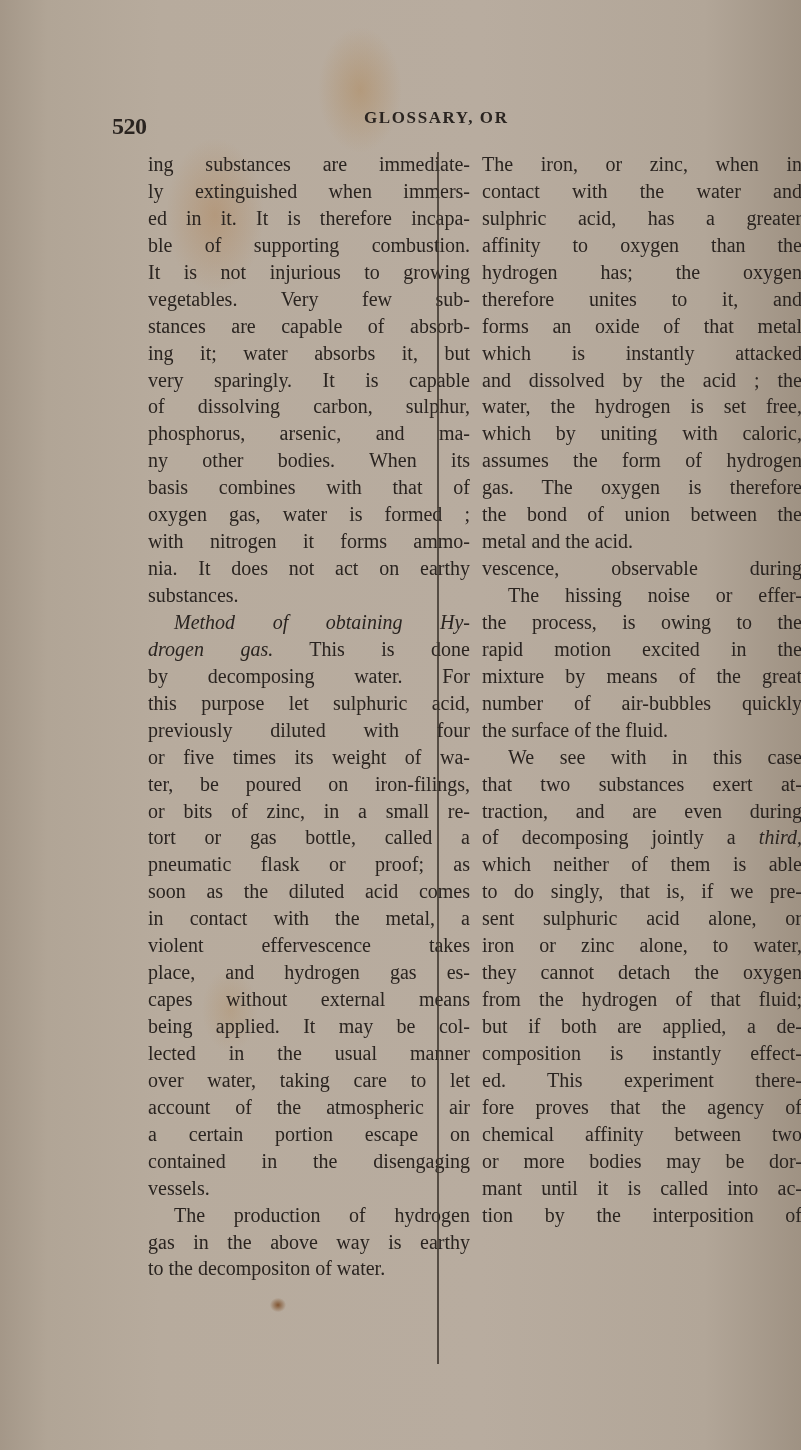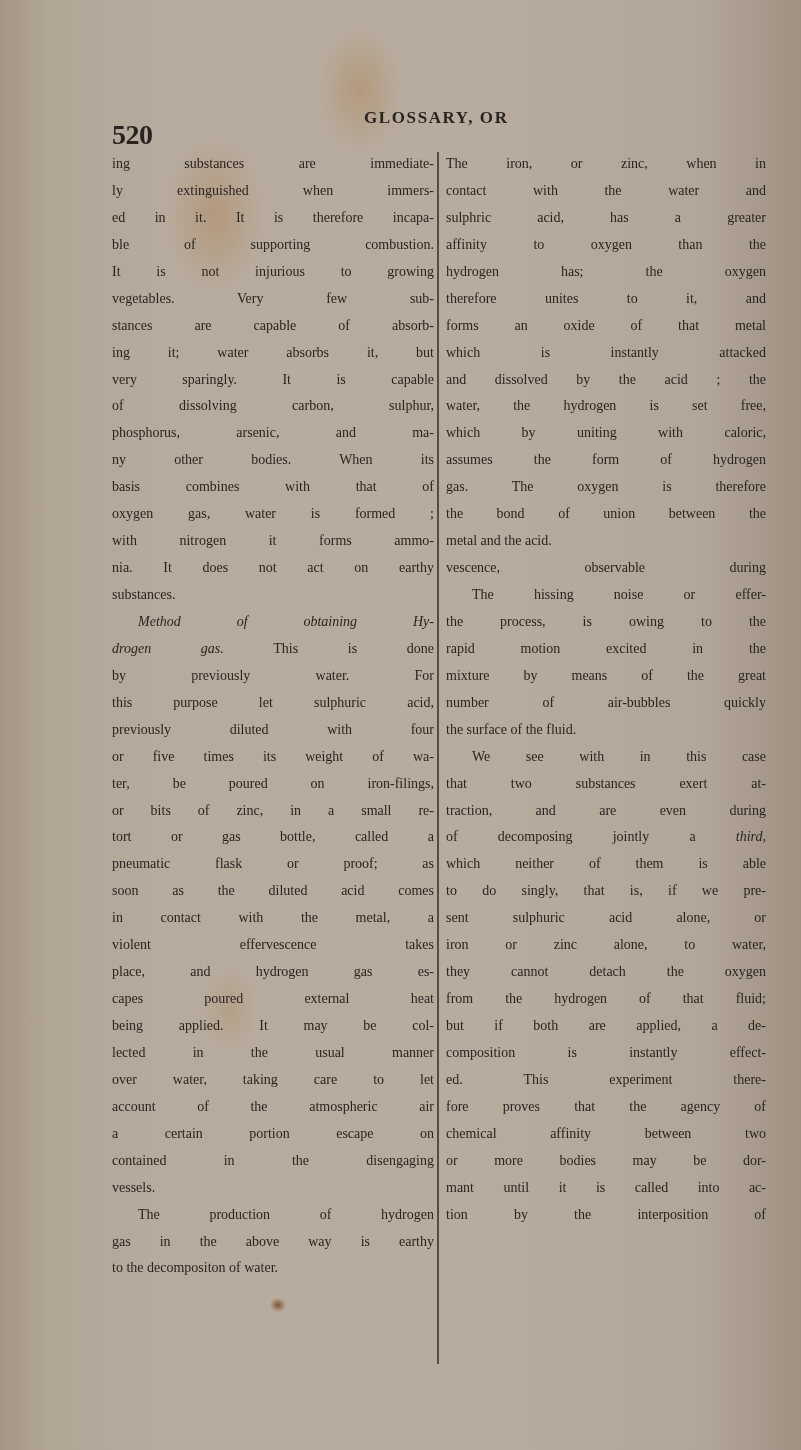--- a/index.html
+++ b/index.html
@@ -16,29 +16,29 @@
       radial-gradient(ellipse 60px 90px at 360px 90px, rgba(170,120,60,0.35), rgba(0,0,0,0) 70%),
       radial-gradient(ellipse 70px 110px at 215px 215px, rgba(170,110,50,0.30), rgba(0,0,0,0) 70%),
       radial-gradient(ellipse 40px 60px at 230px 1010px, rgba(170,120,60,0.22), rgba(0,0,0,0) 70%),
       radial-gradient(ellipse 9px 8px at 278px 1305px, rgba(120,70,30,0.85), rgba(0,0,0,0) 90%),
       linear-gradient(90deg, #a49788 0%, #b1a596 6%, #b7ab9d 20%, #b8ac9f 60%, #b2a698 88%, #9f9283 100%);
   }
   .header {
     position: absolute; top: 103px; left: 112px; width: 654px; height: 26px;
   }
   .page-number {
-    position: absolute; left: 0; top: 16px;
-    font-size: 28px; font-weight: bold; letter-spacing: -0.5px;
+    position: absolute; left: 0; top: 10px;
+    font-size: 24px; font-weight: bold; letter-spacing: -0.5px;
   }
   .running-head {
     position: absolute; left: 252px; top: 5px;
     font-size: 17px; font-weight: bold; letter-spacing: 1.6px;
   }
   .column {
-    position: absolute; top: 151px; font-size: 14px; line-height: 26.95px;
+    position: absolute; top: 151px; font-size: 20px; line-height: 26.95px; margin-left: 36px;
   }
   .col-left { left: 112px; width: 322px; }
   .col-right { left: 446px; width: 320px; }
   .line {
     display: block; white-space: nowrap; text-align: justify;
     text-align-last: justify; height: 26.95px;
   }
   .line.last { text-align-last: left; }
   .line.indent { padding-left: 26px; }
   .it { font-style: italic; }
@@ -69,33 +69,33 @@
       <span class="line"><span>of dissolving carbon, sulphur,</span></span>
       <span class="line"><span>phosphorus, arsenic, and ma-</span></span>
       <span class="line"><span>ny other bodies.   When its</span></span>
       <span class="line"><span>basis combines with that of</span></span>
       <span class="line"><span>oxygen gas, water is formed ;</span></span>
       <span class="line"><span>with nitrogen it forms ammo-</span></span>
       <span class="line"><span>nia.   It does not act on earthy</span></span>
       <span class="line last"><span>substances.</span></span>
       <span class="line indent it"><span>Method of obtaining Hy-</span></span>
       <span class="line"><span class="it">drogen gas.</span><span>   This is done</span></span>
-      <span class="line"><span>by previously water.   For</span></span>
+      <span class="line"><span>by decomposing water.   For</span></span>
       <span class="line"><span>this purpose let sulphuric acid,</span></span>
       <span class="line"><span>previously diluted with four</span></span>
       <span class="line"><span>or five times its weight of wa-</span></span>
       <span class="line"><span>ter, be poured on iron-filings,</span></span>
       <span class="line"><span>or bits of zinc, in a small re-</span></span>
       <span class="line"><span>tort or gas bottle, called a</span></span>
       <span class="line"><span>pneumatic flask or proof; as</span></span>
       <span class="line"><span>soon as the diluted acid comes</span></span>
       <span class="line"><span>in contact with the metal, a</span></span>
       <span class="line"><span>violent effervescence takes</span></span>
       <span class="line"><span>place, and hydrogen gas es-</span></span>
-      <span class="line"><span>capes poured external heat</span></span>
+      <span class="line"><span>capes without external means</span></span>
       <span class="line"><span>being applied.   It may be col-</span></span>
       <span class="line"><span>lected in the usual manner</span></span>
       <span class="line"><span>over water, taking care to let</span></span>
       <span class="line"><span>account of the atmospheric air</span></span>
       <span class="line"><span>a certain portion escape on</span></span>
       <span class="line"><span>contained in the disengaging</span></span>
       <span class="line last"><span>vessels.</span></span>
       <span class="line indent"><span>The production of hydrogen</span></span>
       <span class="line"><span>gas in the above way is earthy</span></span>
       <span class="line last"><span>to the decompositon of water.</span></span>

